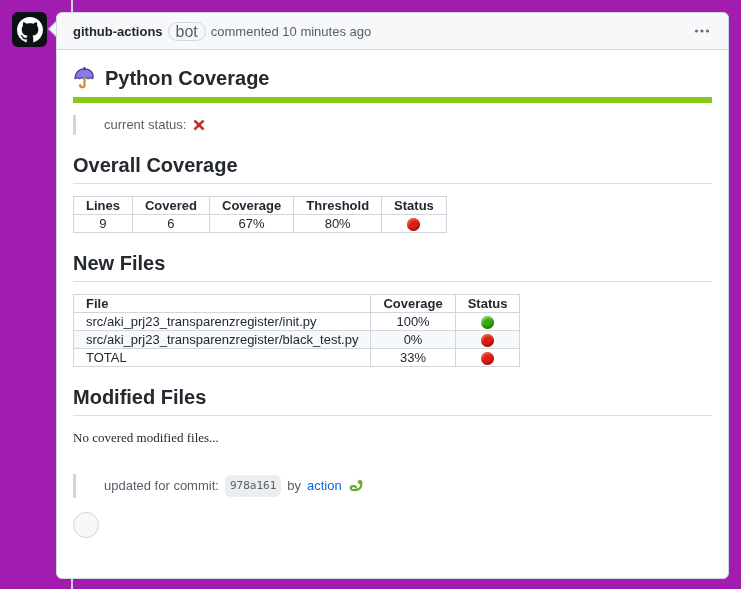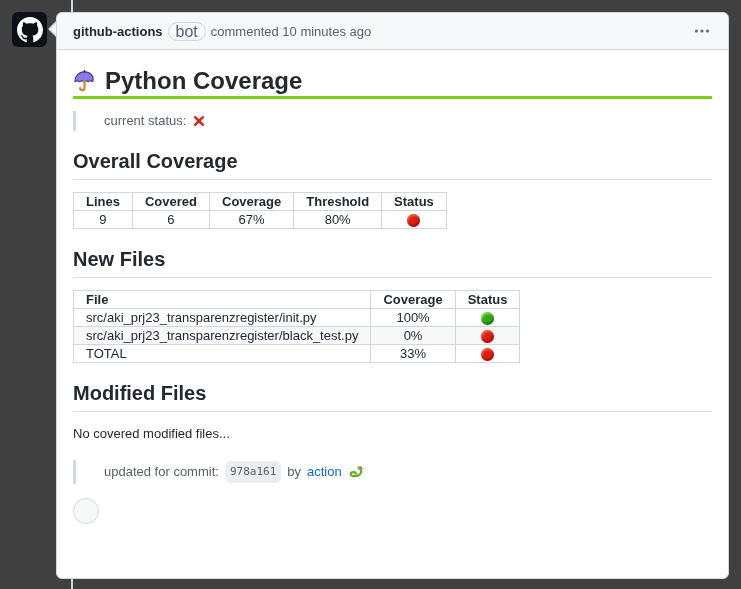--- a/index.html
+++ b/index.html
@@ -1,16 +1,16 @@
 <!DOCTYPE html>
 <html style="--c-text: #24292f; --c-muted: #57606a; --c-border: #d0d7de; --c-header-bg: #f6f8fa; --c-link: #0969da; --c-status-red: #dc1f13; --c-status-green: #35a816; --c-cross-red: #d62b20; --c-umbrella-purple: #8a79e8;"><head>
 <meta charset="utf-8">
 <style>
   html,body{margin:0;padding:0;background:#fff;}
-  .page{position:relative;width:741px;height:589px;background:#404040;
+  .page{position:relative;width:741px;height:589px;background:#a21caf;
         font-family:"Liberation Sans","DejaVu Sans",sans-serif;color:var(--c-text);}
   .tl-seg{position:absolute;left:71px;width:2px;background:var(--c-border);}
   .tl-top{top:0;height:12px;}
   .tl-bottom{top:579px;height:10px;}
 
   .avatar{position:absolute;left:12px;top:12px;width:35px;height:35px;border-radius:6px;
           background:#0d1117;display:flex;align-items:center;justify-content:center;cursor:pointer;}
   .avatar svg{width:26px;height:26px;color:#fff;}
 
   .caret{position:absolute;left:48px;top:21px;width:0;height:0;}
@@ -24,43 +24,43 @@
   .comment-header{height:36px;display:flex;align-items:center;gap:5px;padding:0 16px;
                   background:var(--c-header-bg);border-bottom:1px solid var(--c-border);
                   border-radius:6px 6px 0 0;font-size:13px;}
   .author{font-weight:700;color:var(--c-text);text-decoration:none;cursor:pointer;}
   .bot-badge{border:1px solid var(--c-border);border-radius:2em;padding:0 7px;font-size:16px;
              line-height:17px;color:var(--c-muted);background:transparent;}
   .meta{color:var(--c-muted);}
   .kebab-btn{margin-left:auto;background:none;border:none;padding:2px;color:#656d76;cursor:pointer;display:flex;}
 
   .comment-body{padding:10px 16px 14px;font-size:13px;line-height:1.5;}
-  h1.report-title{display:flex;align-items:center;gap:9px;font-size:24px;font-weight:600;
-                  line-height:1.25;margin:6px 0 12px;border-bottom:3px solid #84cc16;}
+  h1.report-title{display:flex;align-items:center;gap:9px;font-size:20px;font-weight:600;
+                  line-height:1.25;margin:6px 0 12px;padding-bottom:6px;border-bottom:6px solid #84cc16;}
   blockquote.note{display:flex;align-items:center;gap:6px;margin:0 0 14px;padding:1px 28px;
                   border-left:3px solid var(--c-border);color:var(--c-muted);font-size:13px;line-height:18px;}
   h2.section-heading{font-size:20px;font-weight:600;line-height:1.25;margin:18px 0 12px;
                      padding-bottom:5px;border-bottom:1px solid #d8dee4;}
 
   table.md-table{border-collapse:collapse;font-size:13px;margin:0 0 6px;}
   .md-table th,.md-table td{border:1px solid var(--c-border);padding:0 12px;text-align:center;line-height:17px;}
   .md-table th{font-weight:600;}
   .md-table tbody tr:nth-child(even){background:var(--c-header-bg);}
   table.t-new th:first-child,table.t-new td:first-child{text-align:left;min-width:242px;margin-top:13px;}
   table.t-new th:nth-child(2){min-width:42px;}
   table.t-overall th{min-width:24px;}
   table.t-overall th:nth-child(2),table.t-overall th:nth-child(3),table.t-overall th:nth-child(4){min-width:38px;}
 
   .dot{display:inline-block;width:13px;height:13px;border-radius:50%;vertical-align:middle;}
   .dot-red{background:var(--c-status-red);
            box-shadow:inset -1px -2px 2px rgba(110,0,0,.5),inset 1px 2px 2px rgba(255,130,100,.6);}
   .dot-green{background:var(--c-status-green);
              box-shadow:inset -1px -2px 2px rgba(0,80,0,.5),inset 1px 2px 2px rgba(170,255,130,.6);}
 
-  .empty-text{margin:12px 0 16px;}
+  .empty-text{margin:12px 0 26px;font-family:Liberation Serif, serif;}
   .commit-note{margin-top:18px;margin-bottom:10px;}
   .sha-chip{font-family:"DejaVu Sans Mono","Liberation Mono",monospace;font-size:11px;
             background:rgba(175,184,193,.25);padding:2px 5px;border-radius:6px;color:var(--c-muted);}
   .action-link{color:var(--c-link);text-decoration:none;cursor:pointer;}
   .reaction-btn{margin-top:10px;width:26px;height:26px;border-radius:50%;border:1px solid var(--c-border);
                 background:var(--c-header-bg);display:flex;align-items:center;justify-content:center;
                 color:#656d76;cursor:pointer;padding:0;}
 </style>
 </head>
 <body>

